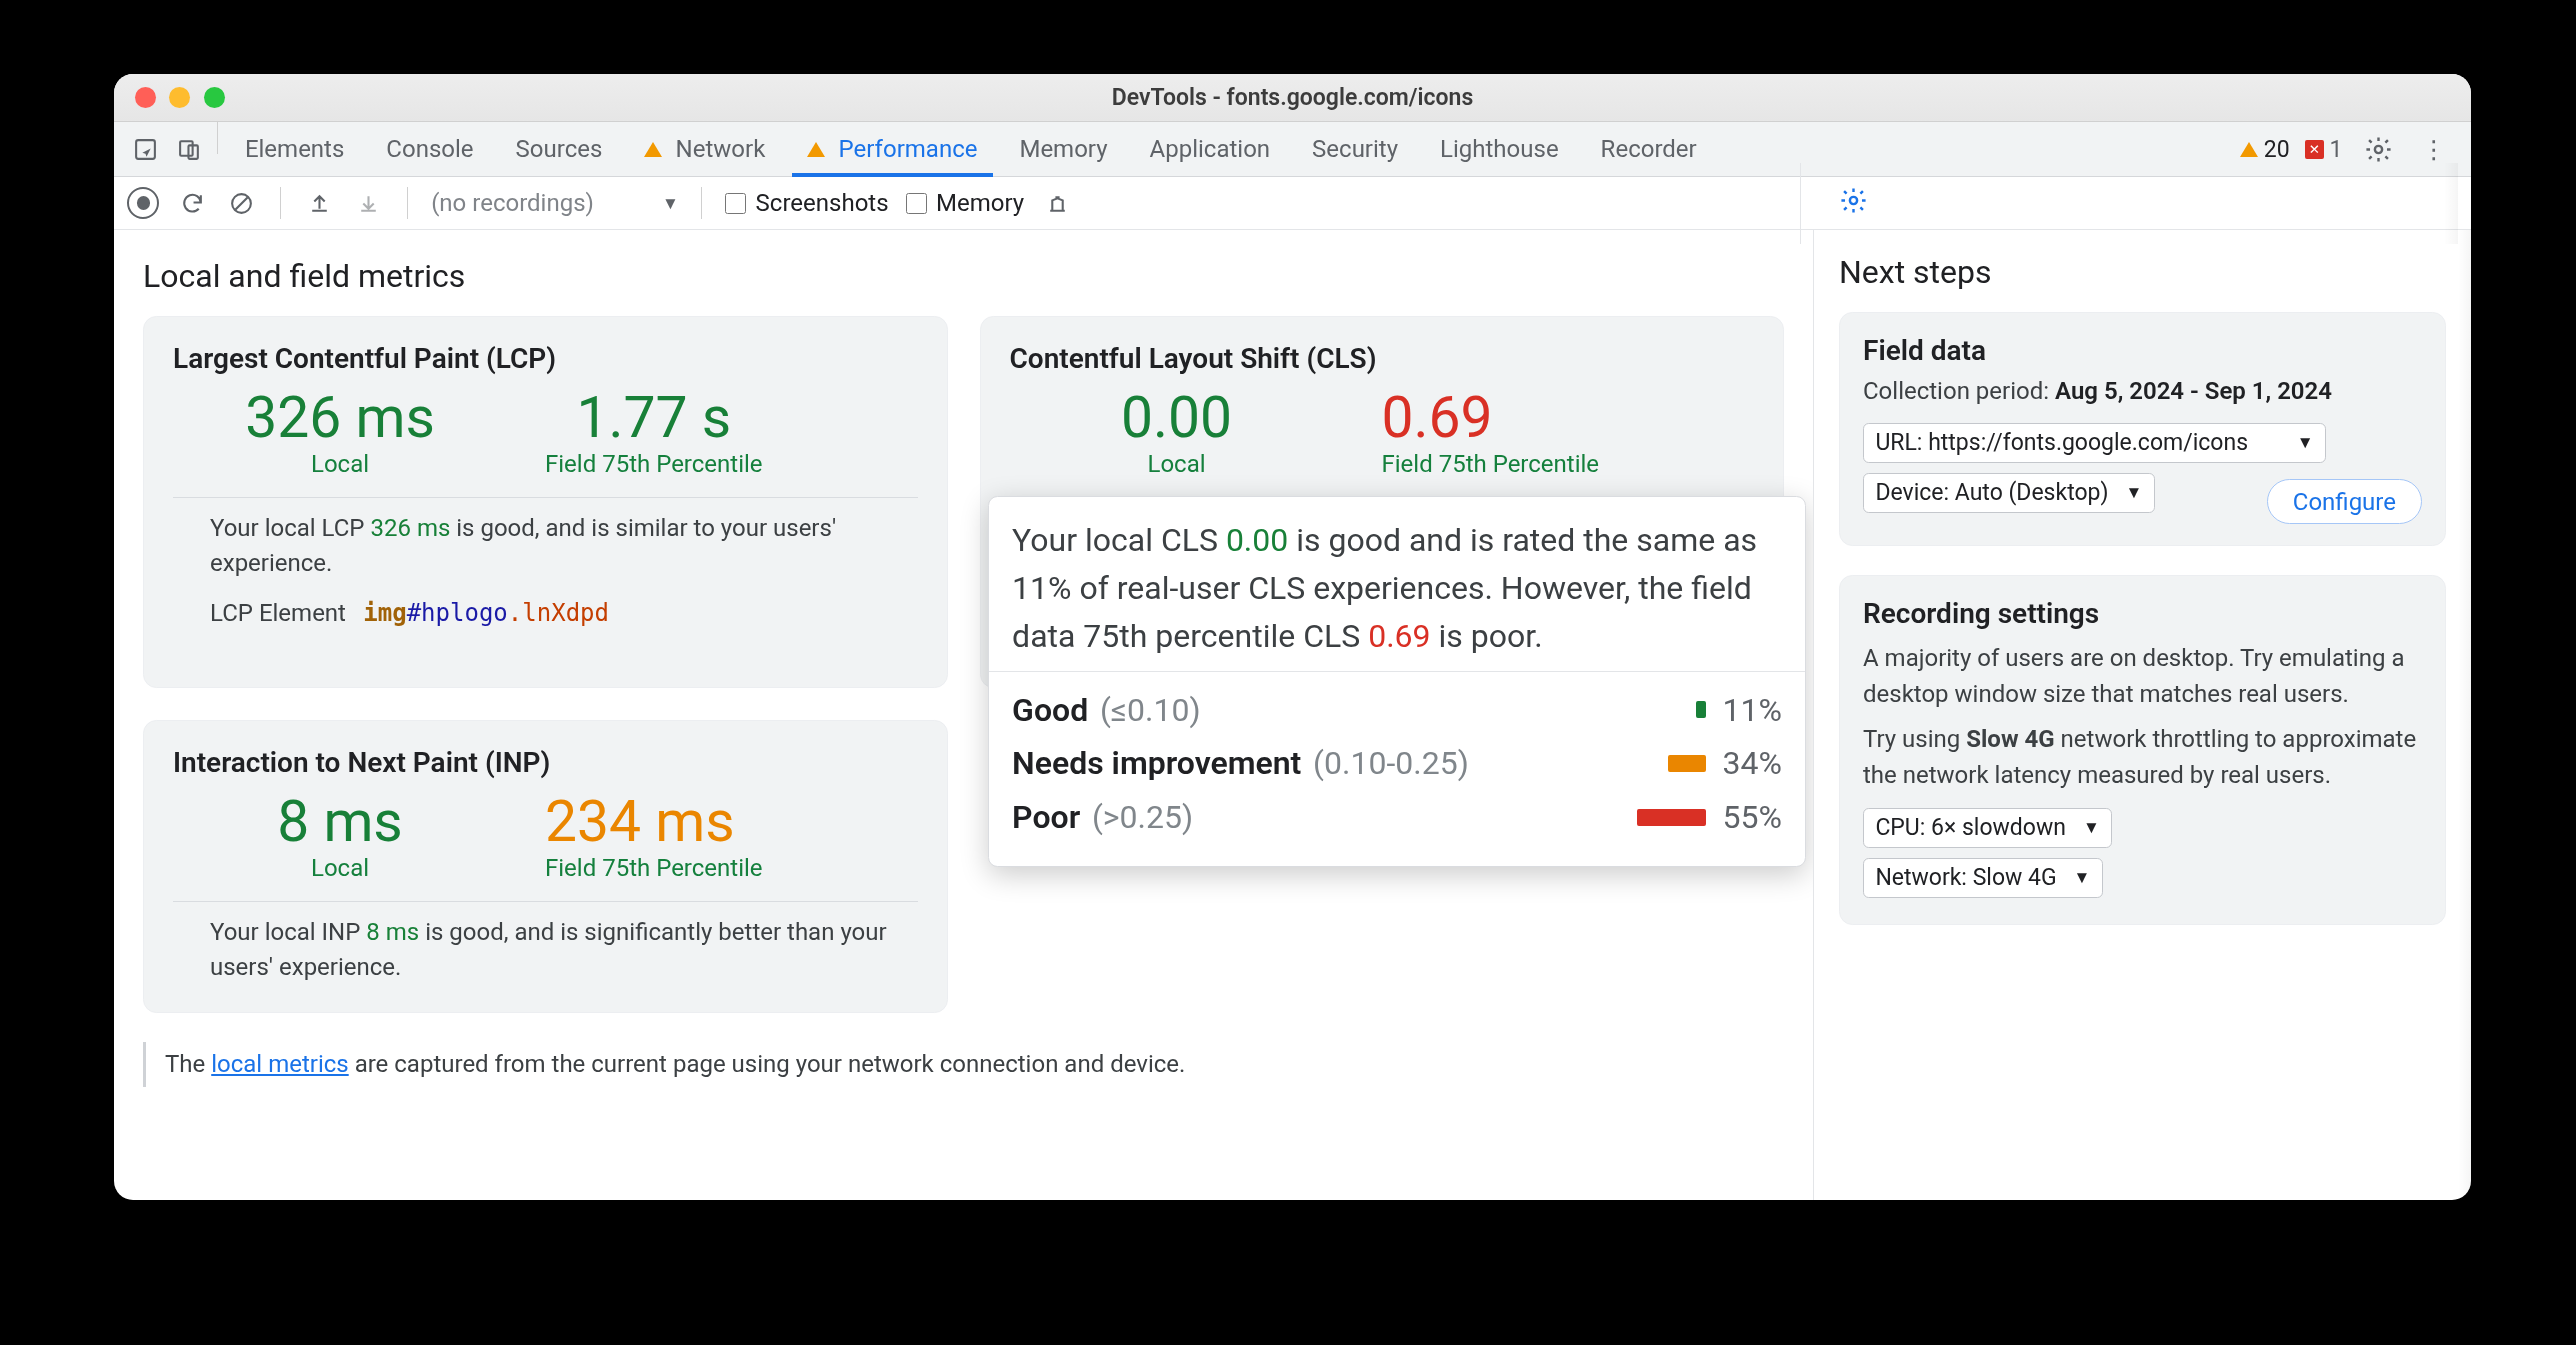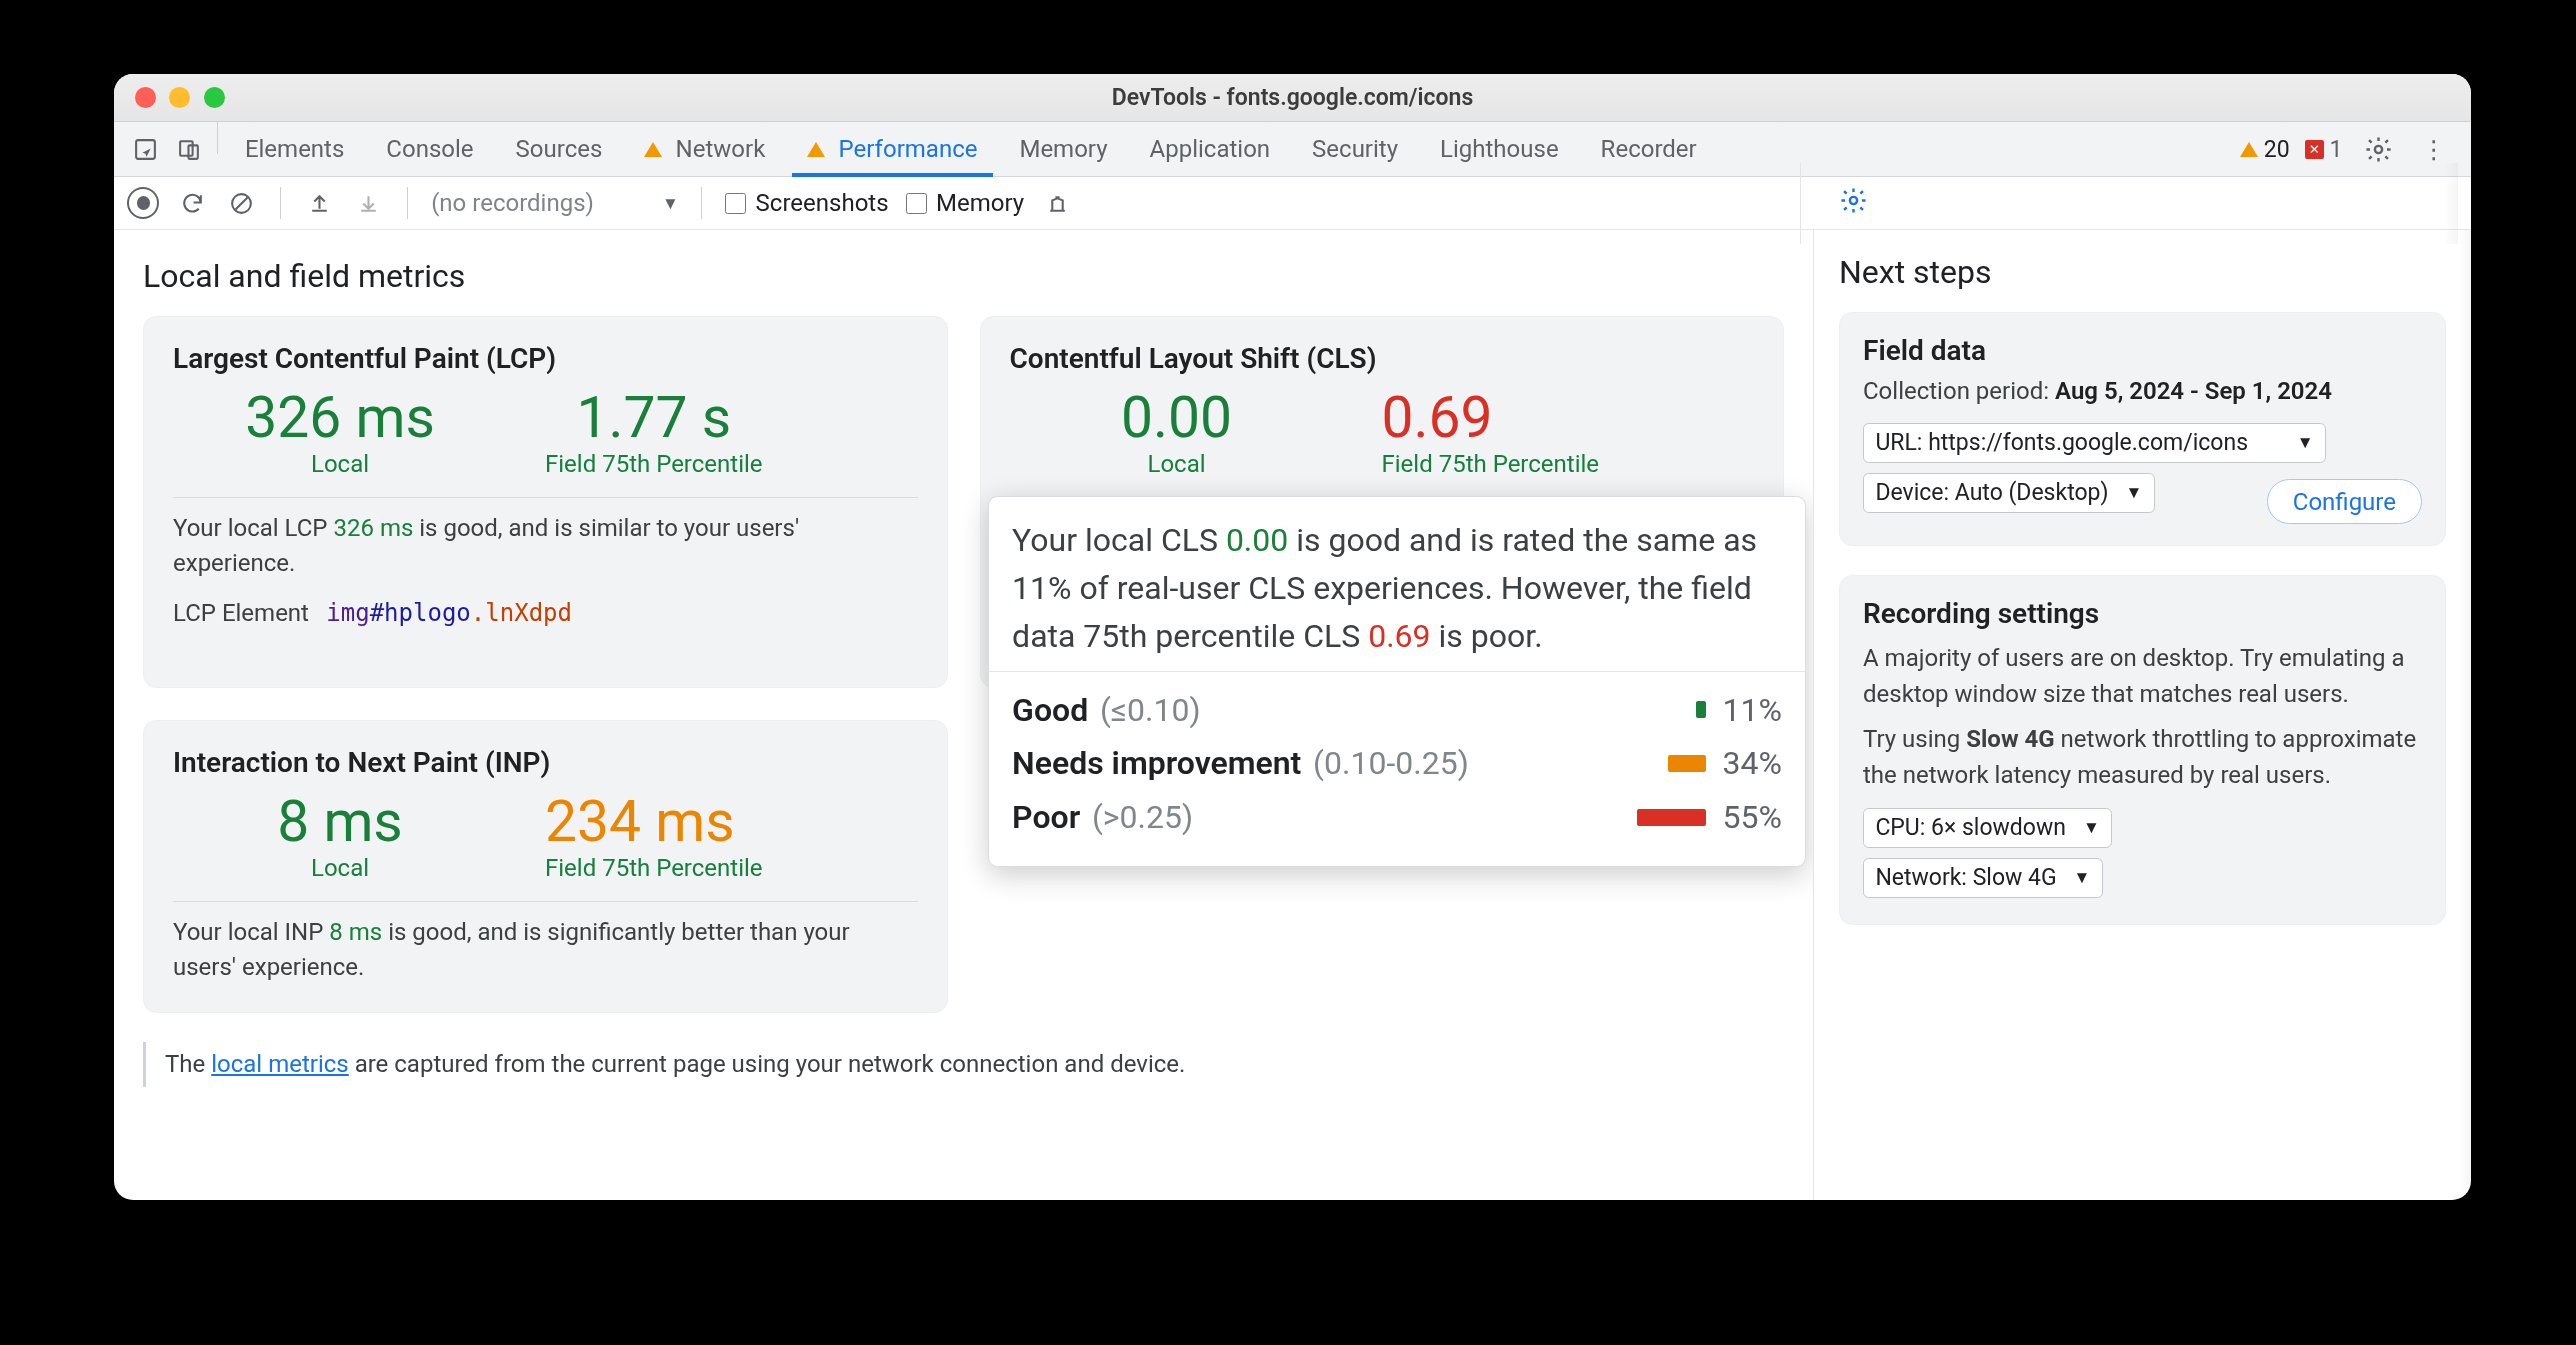--- a/index.html
+++ b/index.html
@@ -85,23 +85,23 @@
   h2.section-title{font-size:32px;font-weight:400;color:#202124;margin-bottom:21px;}
   
   .card-grid{display:grid;grid-template-columns:1fr 1fr;gap:32px;}
   .card{background:#f1f3f4;border-radius:13.4px;padding:25px 29px 27px 29px;position:relative;border:1px solid #eceef1;}
   .card h3{font-size:28px;font-weight:600;margin-bottom:9.5px;}
   .metric-row{display:flex;gap:38px;}
   .metric .big{font-size:57px;font-weight:400;line-height:1.05;margin-top:3.8px;}
   .metric .sub{font-size:24px;color:#15803d;margin-top:1.9px;text-align:center;}
   .good{color:#188038;text-align:center;} .warn-c{color:#ea8600;} .poor{color:#d93025;}
   .divider{height:1px;background:#d9dce0;margin:19px 0 13.4px 0;}
-  .desc{font-size:24px;color:#3c4043;line-height:1.45;}
+  .desc{font-size:24px;color:#3c4043;line-height:1.45;margin-left:37px;}
   .mono-el{font-family:ui-monospace,Menlo,monospace;font-size:24px;}
-  .mono-el .tag{color:#4c1d95;} .mono-el .id{color:#1a1aa6;} .mono-el .cls{color:#c43e00;}
+  .mono-el .tag{color:#a16207;font-weight:bold;} .mono-el .id{color:#1a1aa6;} .mono-el .cls{color:#c43e00;}
   
   .popover{
     position:absolute; left:7.6px; right:-23px; top:179px;
     background:#fff;border:1px solid #dadce0;border-radius:9.5px;
     box-shadow:0 7.6px 29px rgba(0,0,0,0.2);
     padding:19px 23px 19px 23px;
     font-size:32px;line-height:1.5;color:#3c4043;z-index:5;
   }
   .popover .by{margin-bottom:11.4px;}
   .dist{margin-top:13.4px;}

